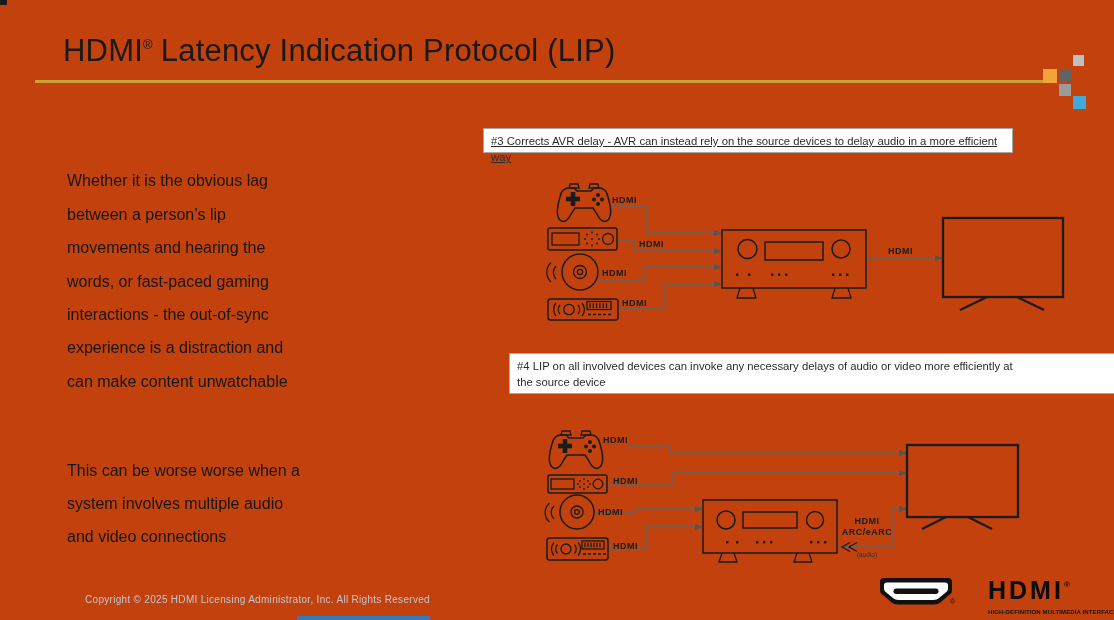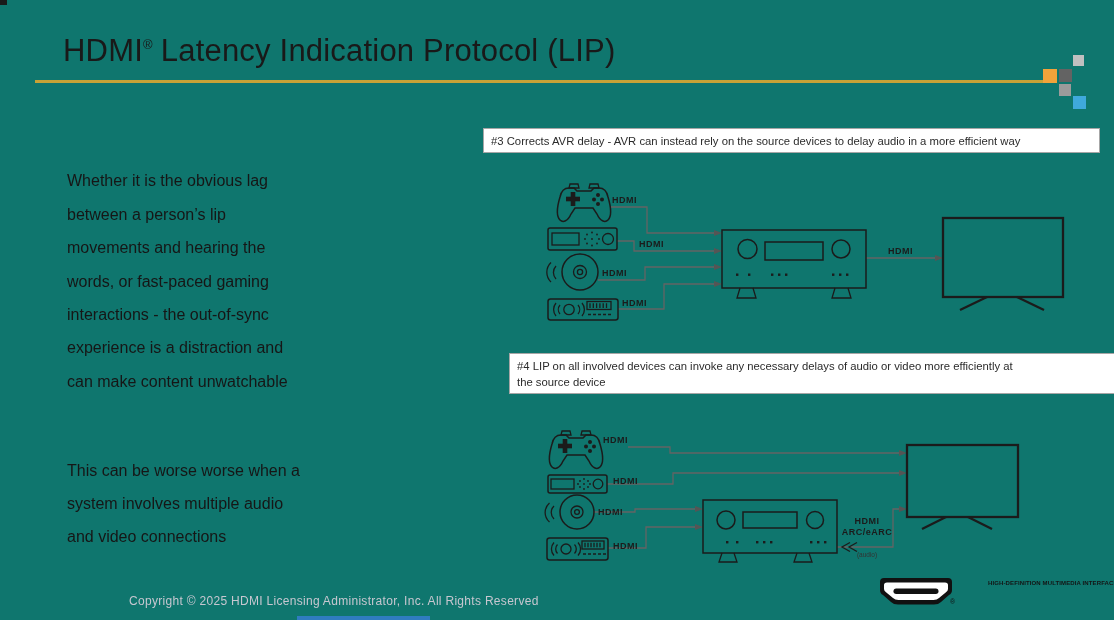--- a/index.html
+++ b/index.html
@@ -1,16 +1,16 @@
 <!DOCTYPE html>
 <html><head>
 <meta charset="utf-8">
 <style>
   html,body{margin:0;padding:0;background:#fff;}
-  #slide{position:relative;width:1114px;height:620px;background:#0f766e;overflow:hidden;
+  #slide{position:relative;width:1114px;height:620px;background:#c2410c;overflow:hidden;
          font-family:"Liberation Sans",sans-serif;color:#1b1b1b;}
   
   .corner-artifact{position:absolute;left:0;top:0;width:7px;height:5px;background:#1a1a1a;}
   .bottom-artifact{position:absolute;left:297px;top:616px;width:133px;height:4px;background:#2F7CC0;}
   
   .title{position:absolute;left:63px;top:33px;font-size:31px;letter-spacing:0.2px;color:#191919;white-space:nowrap;}
   .title .reg{font-size:13px;position:relative;top:-12px;}
   .title .rest{margin-left:8px;}
   .gold-line{position:absolute;left:35px;top:80px;width:1012px;height:3px;background:#C7A236;}
   
@@ -21,35 +21,35 @@
   .sq.mid{left:1059px;top:84px;width:12px;height:12px;background:#9B9B9B;}
   .sq.blue{left:1073px;top:96px;width:13px;height:13px;background:#3FA9DC;}
   
   .body-text{position:absolute;left:67px;top:131px;width:395px;font-size:16px;line-height:33.4px;
              color:#161616;white-space:pre-line;}
   .body-text p{margin:0;}
   .body-text p + p{margin-top:22px;}
   
   .caption{position:absolute;background:#fff;border:1px solid #a6a6a6;font-size:11.3px;line-height:16px;
            color:#2b2b2b;padding:4px 7px;white-space:pre-line;box-sizing:border-box;}
-  #caption3{left:483px;top:128px;width:617px;height:25px;}
+  #caption3{left:483px;top:128px;width:530px;height:25px;text-decoration:underline;}
   #caption4{left:483px;top:353px;width:681px;height:41px;margin-left:26px;}
   
   .diagram{position:absolute;}
   #diagram1{left:540px;top:170px;}
   #diagram2{left:540px;top:428px;}
   .dline{fill:none;stroke:#646464;stroke-width:1.3;}
   .dev{fill:none;stroke:#1b1b1b;stroke-width:1.5;}
   .dev2{fill:none;stroke:#1b1b1b;stroke-width:1.3;}
   .devfill{fill:#1b1b1b;stroke:none;}
   .tvbox{fill:none;stroke:#1b1b1b;stroke-width:2.3;}
   .dlabel{font:600 9px "Liberation Sans",sans-serif;fill:#1b1b1b;letter-spacing:0.5px;}
   .dlabel-sm{font:400 6.5px "Liberation Sans",sans-serif;fill:#333;}
   
-  .copyright{position:absolute;left:85px;top:594px;font-size:12px;letter-spacing:0.3px;color:#C7C7D0;margin-left:44px;}
+  .copyright{position:absolute;left:85px;top:594px;font-size:10px;letter-spacing:0.3px;color:#C7C7D0;}
   .connector-logo{position:absolute;left:878px;top:577px;}
   .connector-reg{position:absolute;left:950px;top:598px;font-size:7px;color:#111;}
   .wordmark-block{position:absolute;left:988px;top:579px;width:110px;}
   .wordmark{font-weight:900;font-size:25px;letter-spacing:3px;color:#0b0b0b;line-height:22px;white-space:nowrap;}
   .wordmark .reg2{font-size:8px;position:relative;top:-12px;letter-spacing:0;}
   .tagline{font-size:6px;letter-spacing:0.12px;color:#141414;margin-top:1px;white-space:nowrap;font-weight:600;}
 </style>
 </head>
 <body>
 
@@ -279,16 +279,17 @@
   <div class="copyright">Copyright © 2025 HDMI Licensing Administrator, Inc.  All Rights Reserved</div>
 
   <svg class="connector-logo" width="76" height="31" viewBox="0 0 76 31">
     <path d="M6,1 H70 Q74,1 74,5 V13 Q74,16.5 71,18 L63,25 Q60.5,27.5 56,27.5 H20 Q15.5,27.5 13,25 L5,18 Q2,16.5 2,13 V5 Q2,1 6,1 Z" fill="#111"></path>
     <path d="M9,5.5 H67 Q70,5.5 70,8 V12 Q70,14 68,15.2 L61,21 Q59,23 55.5,23 H20.5 Q17,23 15,21 L8,15.2 Q6,14 6,12 V8 Q6,5.5 9,5.5 Z" fill="#fff"></path>
     <rect x="15.5" y="11.5" width="45" height="5.5" rx="2.7" fill="#111"></rect>
   </svg>
   <div class="connector-reg">®</div>
 
   <div class="wordmark-block">
+    <div class="wordmark"><span>HDMI</span><span class="reg2">®</span></div>
     <div class="tagline">HIGH-DEFINITION MULTIMEDIA INTERFACE</div>
   </div>
 
 </div>
 
 </body></html>

